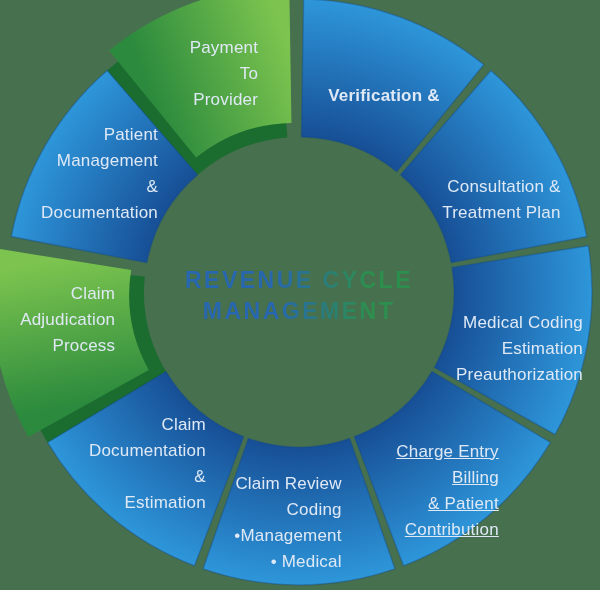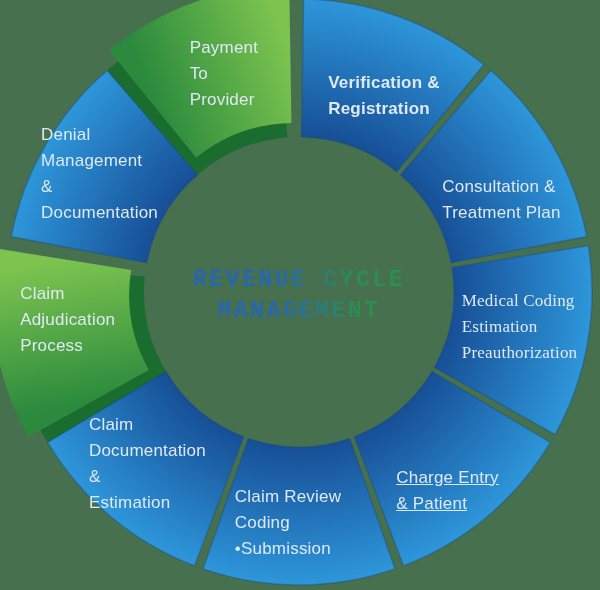--- a/index.html
+++ b/index.html
@@ -2,33 +2,33 @@
 <html><head>
 <meta charset="utf-8">
 <style>
   html,body{margin:0;padding:0;}
   body{width:600px;height:590px;overflow:hidden;font-family:"Liberation Sans",sans-serif;}
   #canvas{position:relative;width:600px;height:590px;}
   #wheel-svg{position:absolute;left:0;top:0;}
   .seg-label{
     position:absolute;
     transform:translate(-50%,-50%);
-    text-align:left;
+    text-align:right;
     font-size:17px;
     line-height:26px;
     white-space:nowrap;
     letter-spacing:0.2px;
   }
   .title-block{
     position:absolute;
     transform:translate(-50%,-50%);
     text-align:center;
   }
   .title-line{
-    font-family:Liberation Mono, monospace;
+    font-family:Liberation Sans, sans-serif;
     font-weight:800;
     font-size:23px;
     line-height:31px;
     letter-spacing:2.5px;
     -webkit-background-clip:text;
     background-clip:text;
     color:transparent;
     -webkit-text-fill-color:transparent;
   }
 </style>
@@ -65,53 +65,55 @@
         <path d="M 194.48 565.72 A 293 293 0 0 1 47.59 442.47 L 166.00 371.60 A 155 155 0 0 0 243.71 436.80 Z" fill="url(#grad-blue)" stroke="#12498a" stroke-opacity="0.35" stroke-width="1.5"></path>
         <path d="M 28.21 437.10 A 293 293 0 0 1 -5.08 248.26 L 131.18 270.09 A 155 155 0 0 0 148.79 369.99 Z" fill="url(#grad-green-6)"></path>
         <path d="M 11.29 236.60 A 293 293 0 0 1 107.16 70.53 L 197.52 174.84 A 155 155 0 0 0 146.80 262.69 Z" fill="url(#grad-blue)" stroke="#12498a" stroke-opacity="0.35" stroke-width="1.5"></path>
         <path d="M 109.08 50.52 A 293 293 0 0 1 289.27 -15.06 L 291.44 122.92 A 155 155 0 0 0 196.11 157.62 Z" fill="url(#grad-green-8)"></path>
       </g>
   </svg>
 
   <div id="labels" style="color: rgb(223, 233, 246);">
       <div class="seg-label" style="left: 383.981px; top: 96px; font-weight: bold;">
         <div>Verification &amp;</div>
-        <div>Registration</div>
       </div>
       <div class="seg-label" style="left: 501.454px; top: 200px;">
         <div>Consultation &amp;</div>
         <div>Treatment Plan</div>
       </div>
-      <div class="seg-label" style="left: 519.536px; top: 327px; font-family: Liberation Serif, serif;">
+      <div class="seg-label" style="left: 519.536px; top: 349px;">
         <div>Medical Coding</div>
         <div>Estimation</div>
         <div>Preauthorization</div>
       </div>
       <div class="seg-label" style="left: 447.556px; top: 490.658px; text-decoration: underline;">
         <div>Charge Entry</div>
+        <div>Billing</div>
         <div>&amp; Patient</div>
+        <div>Contribution</div>
       </div>
       <div class="seg-label" style="left: 288px; top: 523px;">
         <div>Claim Review</div>
         <div>Coding</div>
-        <div>•Submission</div>
+        <div>•Management</div>
+        <div>• Medical</div>
       </div>
       <div class="seg-label" style="left: 147.444px; top: 463.658px;">
         <div>Claim</div>
         <div>Documentation</div>
         <div>&amp;</div>
         <div>Estimation</div>
       </div>
       <div class="seg-label" style="left: 67.6917px; top: 320.197px;">
         <div>Claim</div>
         <div>Adjudication</div>
         <div>Process</div>
       </div>
       <div class="seg-label" style="left: 99.5462px; top: 174px;">
-        <div>Denial</div>
+        <div>Patient</div>
         <div>Management</div>
         <div>&amp;</div>
         <div>Documentation</div>
       </div>
       <div class="seg-label" style="left: 223.889px; top: 73.6547px;">
         <div>Payment</div>
         <div>To</div>
         <div>Provider</div>
       </div>
     </div>

